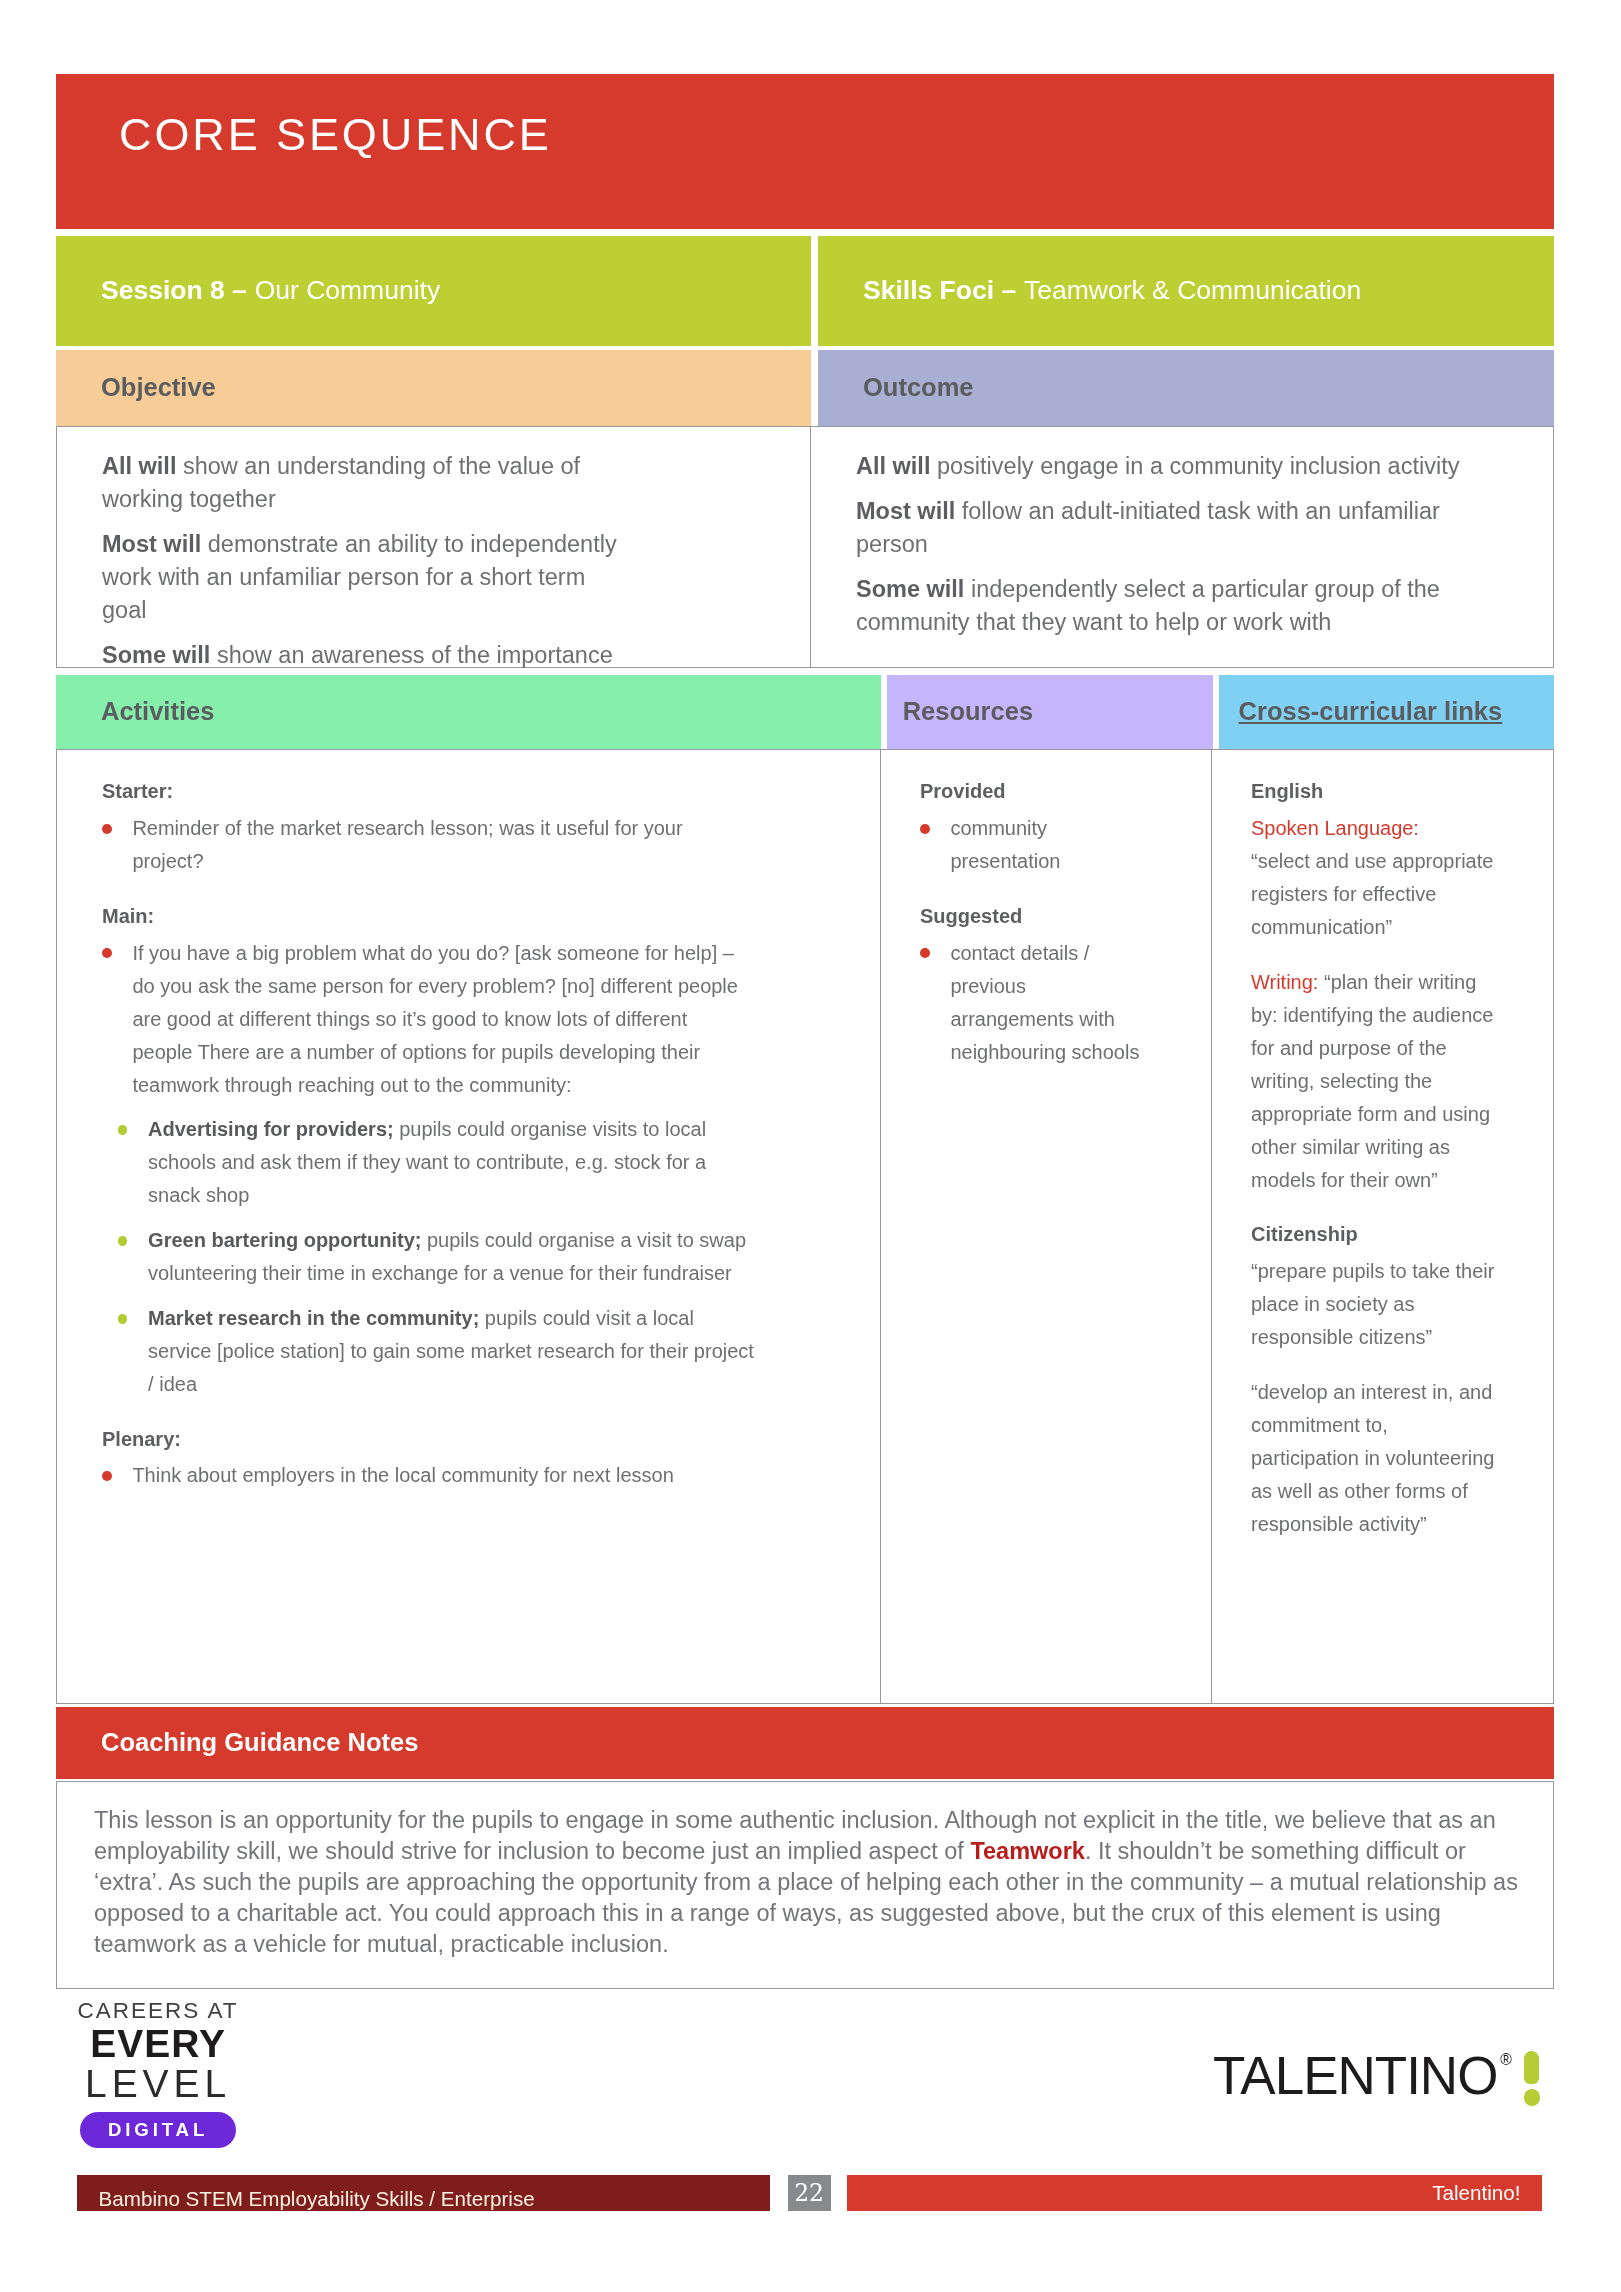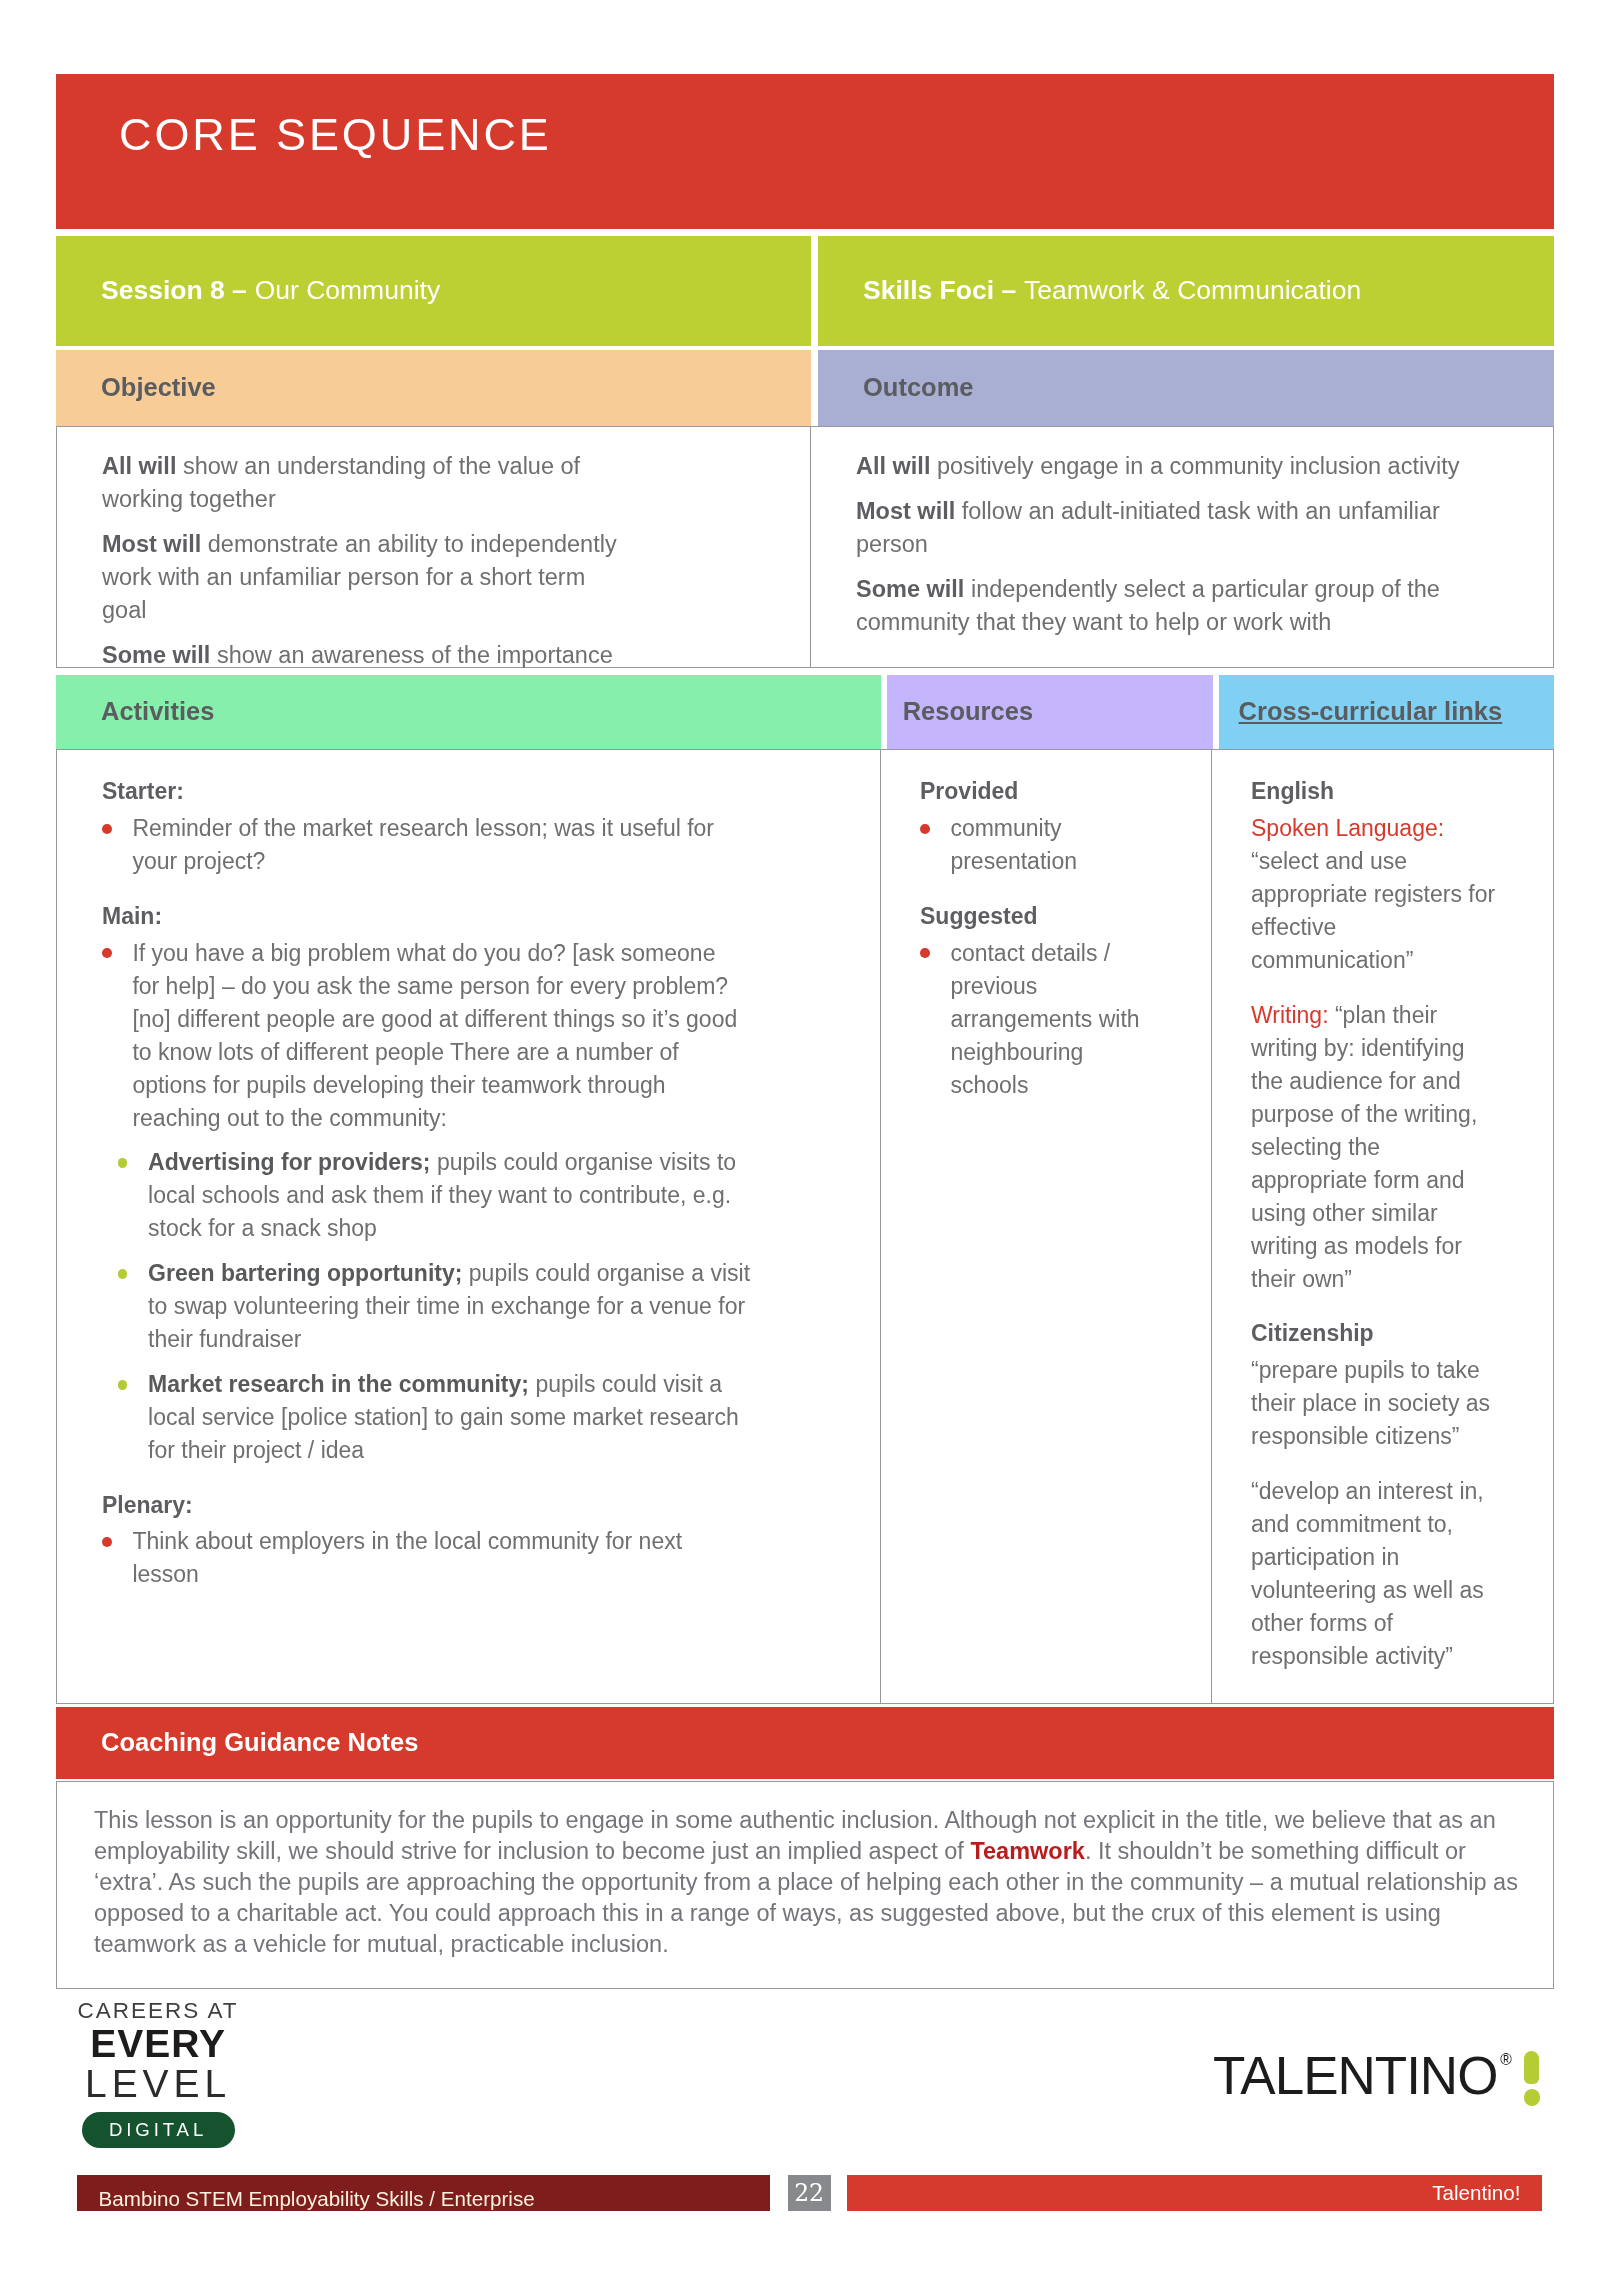--- a/index.html
+++ b/index.html
@@ -36,21 +36,21 @@
   .objective-text { max-width:534px; }
   .outcome-text  { max-width:632px; }
 
   .hrow2 { height:74px; margin-top:6.9px; }
   .hrow2 .c1 { width:825px; background:#86efac; }
   .hrow2 .c2 { width:332px; background:#c4b5fd; border-left:6.9px solid #ffffff; padding-left:15.7px; }
   .hrow2 .c3 { flex:1; background:#7FD0F2; border-left:6.9px solid #ffffff; padding-left:19.6px;text-decoration:underline; }
   .hrow2 .hcell.cell-pad { padding-left:45px; }
 
   .brow2 { height:955px; border:1px solid #96989B; display:flex; }
-  .brow2 .col { padding:25.5px 13.7px 0 45px; color:#6E6F71; font-size:23px; line-height:33px; overflow:hidden; }
+  .brow2 .col { padding:25.5px 13.7px 0 45px; color:#6E6F71; font-size:20px; line-height:33px; overflow:hidden; }
   .brow2 .a { width:824px; border-right:1px solid #96989B; }
   .brow2 .r { width:331px; border-right:1px solid #96989B; padding-left:39px; }
   .brow2 .x { flex:1; padding-left:39px; }
 
   .sec-h { font-weight:700; color:#5D5E61; margin-bottom:3.9px; }
   .mt { margin-top:21.6px; }
   .li { display:flex; margin-bottom:11.8px; }
   .dot { flex:0 0 auto; width:9.8px; height:9.8px; border-radius:50%; background:#D63A2C; margin:11.8px 0 0 0; }
   .dot.green { background:#B2CC34; }
   .li .li-text { margin-left:20.6px; }
@@ -68,22 +68,22 @@
   .notes { margin-top:2px; height:208px; border:1px solid #96989B; padding:23.5px 29px 0 37px;
            color:#74757A; font-size:23.5px; line-height:31px; }
   .notes .b2 { font-weight:700; color:#b91c1c; }
 
   
   .logos { position:relative; height:159px; margin-top:9.8px;text-align:center; }
   .cael { position:absolute; left:21.6px; top:0; }
   .cael-1 { font-size:22.5px; letter-spacing:2px; color:#3F3F41; }
   .cael-2 { font-size:39px; font-weight:900; letter-spacing:1px; color:#1E1B1C; line-height:39px; }
   .cael-3 { font-size:39px; font-weight:300; letter-spacing:4.9px; color:#2B2B2D; line-height:41px; }
-  .digital-pill { display:inline-block; margin-top:7.8px; background:#14532d; color:#ffffff;
-                  font-size:18.6px; font-weight:400; letter-spacing:3.9px; padding:6.9px 27.4px; border-radius:18.6px; }
+  .digital-pill { display:inline-block; margin-top:7.8px; background:#6d28d9; color:#ffffff;
+                  font-size:18.6px; font-weight:700; letter-spacing:3.9px; padding:6.9px 27.4px; border-radius:18.6px; }
   .talentino { position:absolute; right:13.7px; top:51px; display:flex; align-items:flex-start; }
   .talentino .brand { font-size:53px; font-weight:400; letter-spacing:-1px; color:#1E1B1C; line-height:53px; }
   .talentino .reg { font-size:15.7px; color:#1E1B1C; margin:2px 2px 0 2.9px; }
   .excl { display:inline-block; margin:2px 0 0 9.8px; }
   .excl-bar { display:block; width:15.7px; height:33px; background:#B5CC34; border-radius:7.8px 7.8px 5.9px 5.9px; }
   .excl-dot { display:block; width:16.7px; height:16.7px; background:#B5CC34; border-radius:50%; margin-top:4.9px; }
 
   
   .fbar { position:absolute; left:77px; top:2175px; width:1465px; height:36px; display:flex; }
   .fbar .left { width:693px; background:#7f1d1d; display:flex; align-items:flex-end; }

